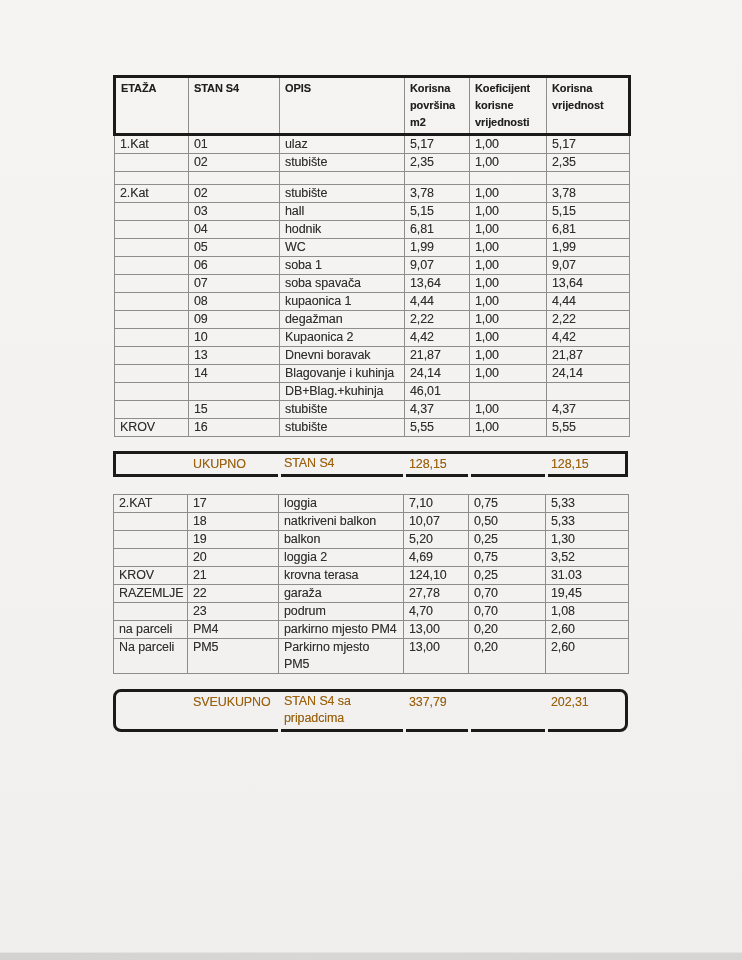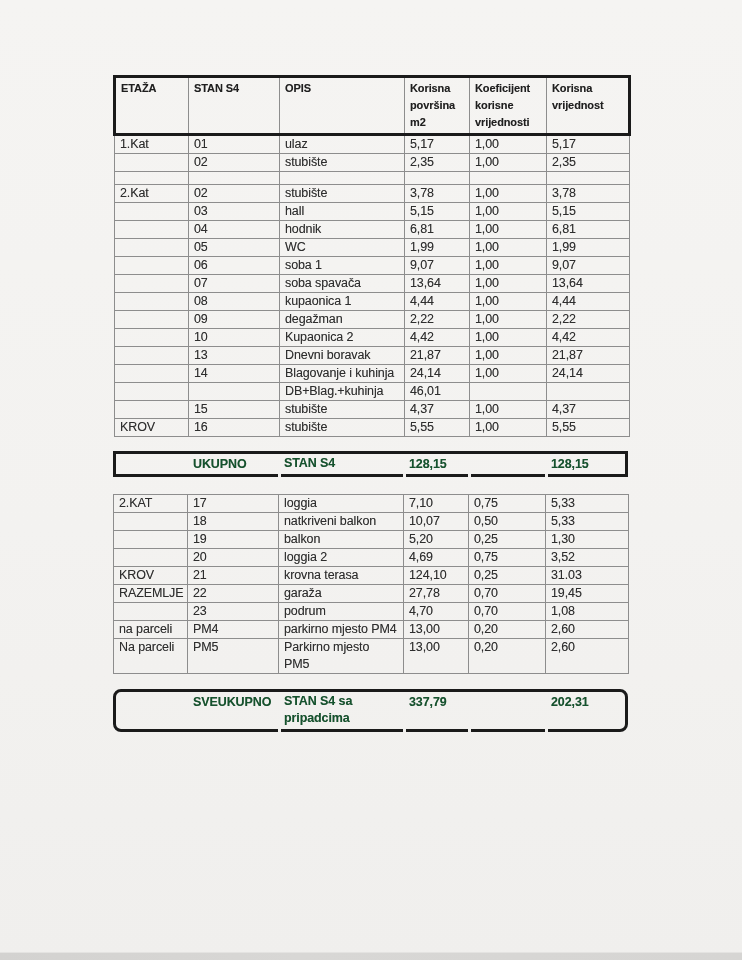--- a/index.html
+++ b/index.html
@@ -25,21 +25,21 @@
   table.tbl tr.blank td{height:12px;}
   table.tbl thead th{
     font-weight:bold;color:#1f1f1f;font-size:11px;
     height:51px;padding:2px 5px;line-height:17px;
     border-top:3px solid #1a1a1a;border-bottom:3px solid #1a1a1a;
   }
   table.tbl thead th:first-child{border-left:3px solid #1a1a1a;}
   table.tbl thead th:last-child{border-right:3px solid #1a1a1a;}
   .totals{
     position:relative;width:509px;border:3px solid #1a1a1a;
-    background:transparent;font-weight:bold;color:#14532d;
+    background:transparent;font-weight:normal;color:#a16207;
     font-size:12.5px;letter-spacing:-0.1px;
     text-shadow:0 0 0.5px rgba(40,40,40,0.4);
   }
   .totals.one{height:20px;margin-top:14px;}
   .totals.two{height:37px;margin-top:15px;border-radius:8px;}
   .totals span{position:absolute;top:1px;line-height:18px;white-space:normal;}
   .totals .t-label{left:77px;}
   .totals .t-subject{left:168px;width:118px;line-height:17px;}
   .totals .t-pov{left:293px;}
   .totals .t-vri{left:435px;}

